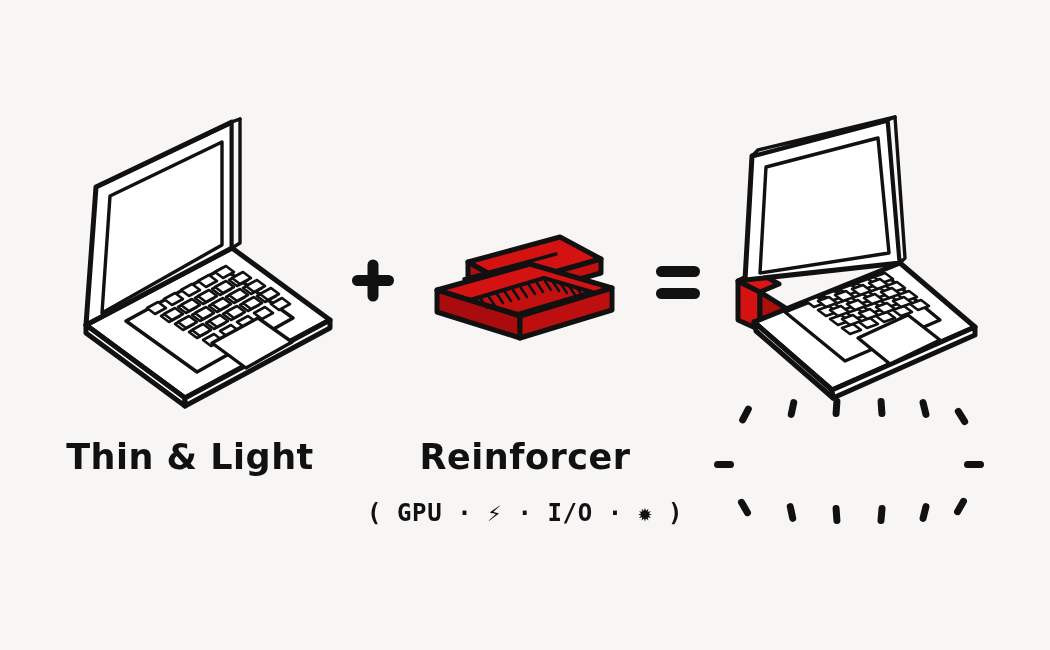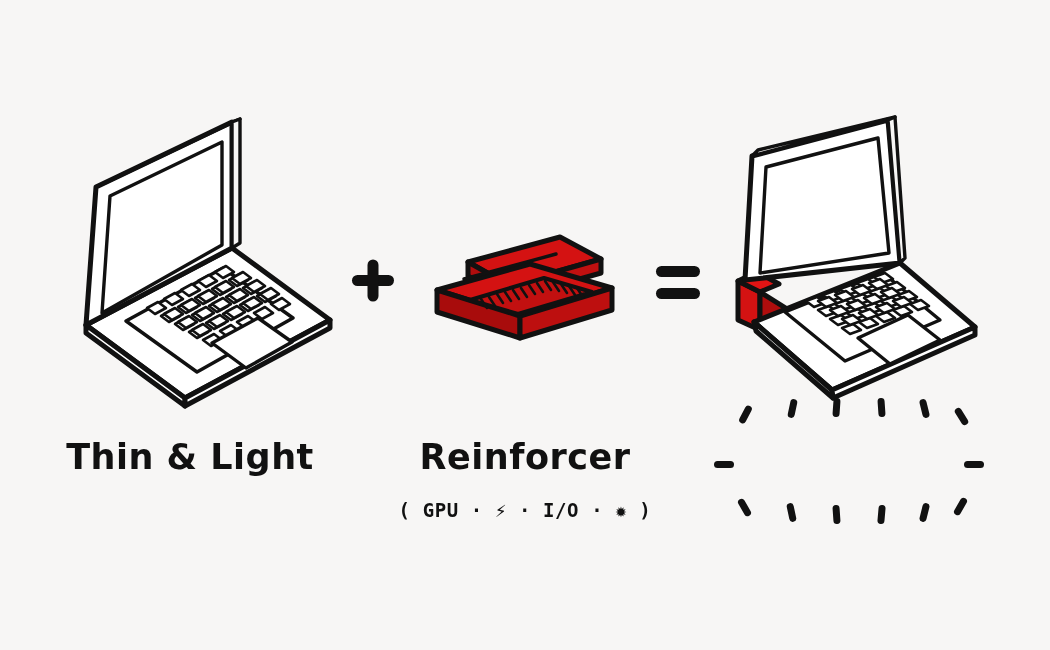--- a/index.html
+++ b/index.html
@@ -47,21 +47,21 @@
   #cap-left {
     left: 0; width: 380px; top: 437px;
     font-size: 35px;
   }
   #cap-mid {
     left: 330px; width: 390px; top: 437px;
     font-size: 35px;
   }
   #cap-mid-sub {
     left: 330px; width: 390px; top: 499px;
-    font-size: 19px;
+    font-size: 24px;
     font-family: "DejaVu Sans Mono", monospace;
     font-weight: 700;
     letter-spacing: 0.6px;
   }
   #cap-right {
     left: 690px; width: 360px; top: 440px;
     font-size: 34px;
   }
 </style>
 </head>

